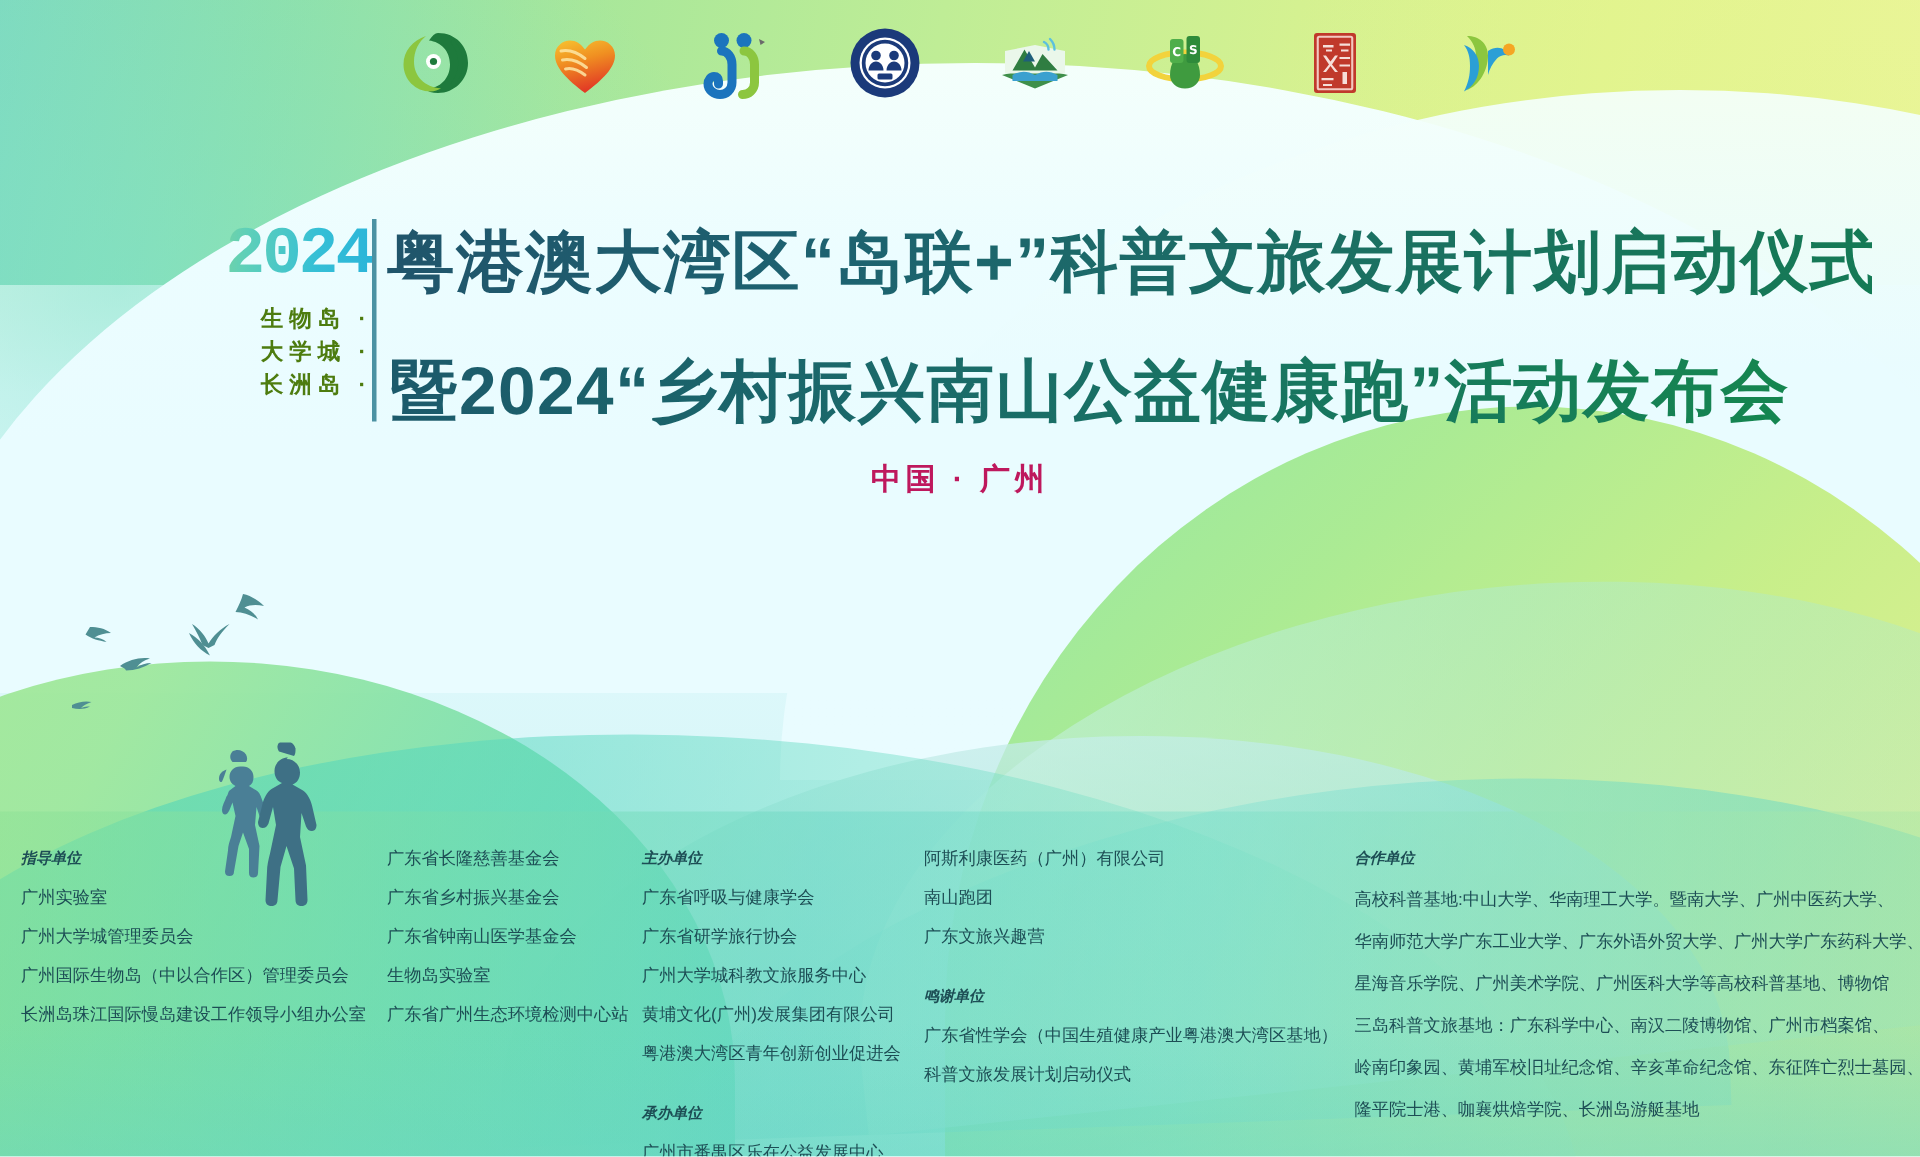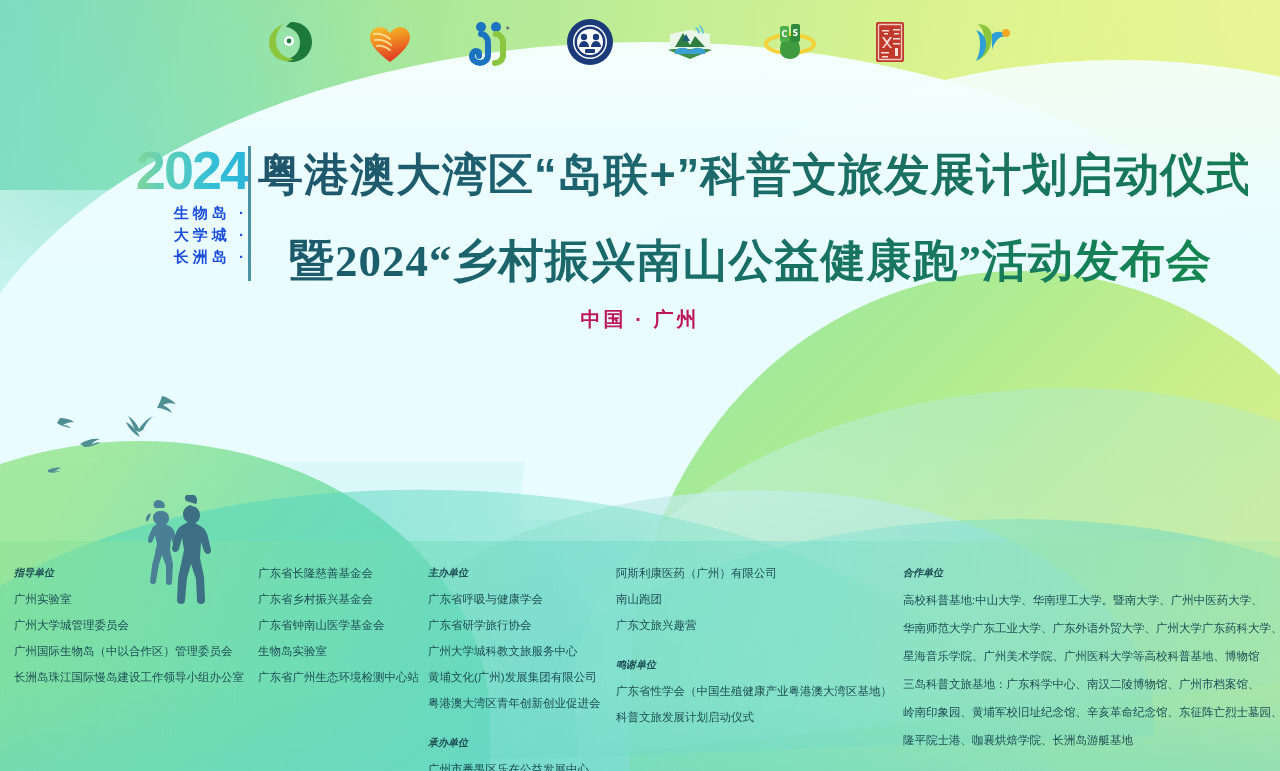--- a/index.html
+++ b/index.html
@@ -114,54 +114,53 @@
   
   .logo-row{
     position:absolute;left:0;top:14px;width:1280px;height:56px;
     display:flex;justify-content:center;align-items:center;gap:44px;
   }
   .logo{width:56px;height:56px;position:relative;display:block;}
 
   
   .year-block{position:absolute;left:78px;top:142px;width:170px;text-align:right;}
   .year-num{
-    font-family:Liberation Sans, sans-serif;
-    font-weight:700;font-size:54px;line-height:56px;letter-spacing:-2px;
+    font-family:Liberation Mono, monospace;
+    font-weight:700;font-size:44px;line-height:56px;letter-spacing:-2px;
     background:linear-gradient(95deg,#c9d94f 0%, #9fd77e 22%, #5fd0b8 50%, #35bfd6 78%, #2ab4d9 100%);
     -webkit-background-clip:text;background-clip:text;color:transparent;
     -webkit-text-fill-color:transparent;
   }
   .year-sub{margin-top:4px;}
   .year-sub div{
-    font-size:15px;font-weight:700;color:#1d4ed8;letter-spacing:4px;
+    font-size:15px;font-weight:700;color:#4d7c0f;letter-spacing:4px;
     line-height:22px;white-space:nowrap;text-align:right;
   }
   .year-divider{
     position:absolute;left:248px;top:146px;width:3px;height:135px;
     background:#2f7f93;opacity:.85;
   }
 
   
   .title1{
     position:absolute;left:258px;top:147px;width:990px;
     font-size:45px;font-weight:700;line-height:56px;letter-spacing:1px;
     color:#1d5f6b;
     background:linear-gradient(90deg,#20556b 0%, #1d6270 30%, #1b6f63 62%, #157a55 100%);
     -webkit-background-clip:text;background-clip:text;
     -webkit-text-fill-color:transparent;color:transparent;
     text-shadow:none;white-space:nowrap;
   }
   .title2{
-    position:absolute;left:289px;top:232px;width:990px;
+    position:absolute;left:260px;top:232px;width:990px;
     font-size:45px;font-weight:700;line-height:58px;letter-spacing:1px;
     background:linear-gradient(90deg,#1c5a6b 0%, #1a6a6a 35%, #177a5c 70%, #14894c 100%);
     -webkit-background-clip:text;background-clip:text;
     -webkit-text-fill-color:transparent;color:transparent;
     white-space:nowrap;
-    font-family:Liberation Serif, serif;
   }
   .subtitle{
     position:absolute;left:0;top:306px;width:1280px;text-align:center;
     font-size:20px;font-weight:700;color:#be185d;letter-spacing:3px;
   }
 
   
   .birds{position:absolute;left:18px;top:386px;width:240px;height:90px;}
 
   

